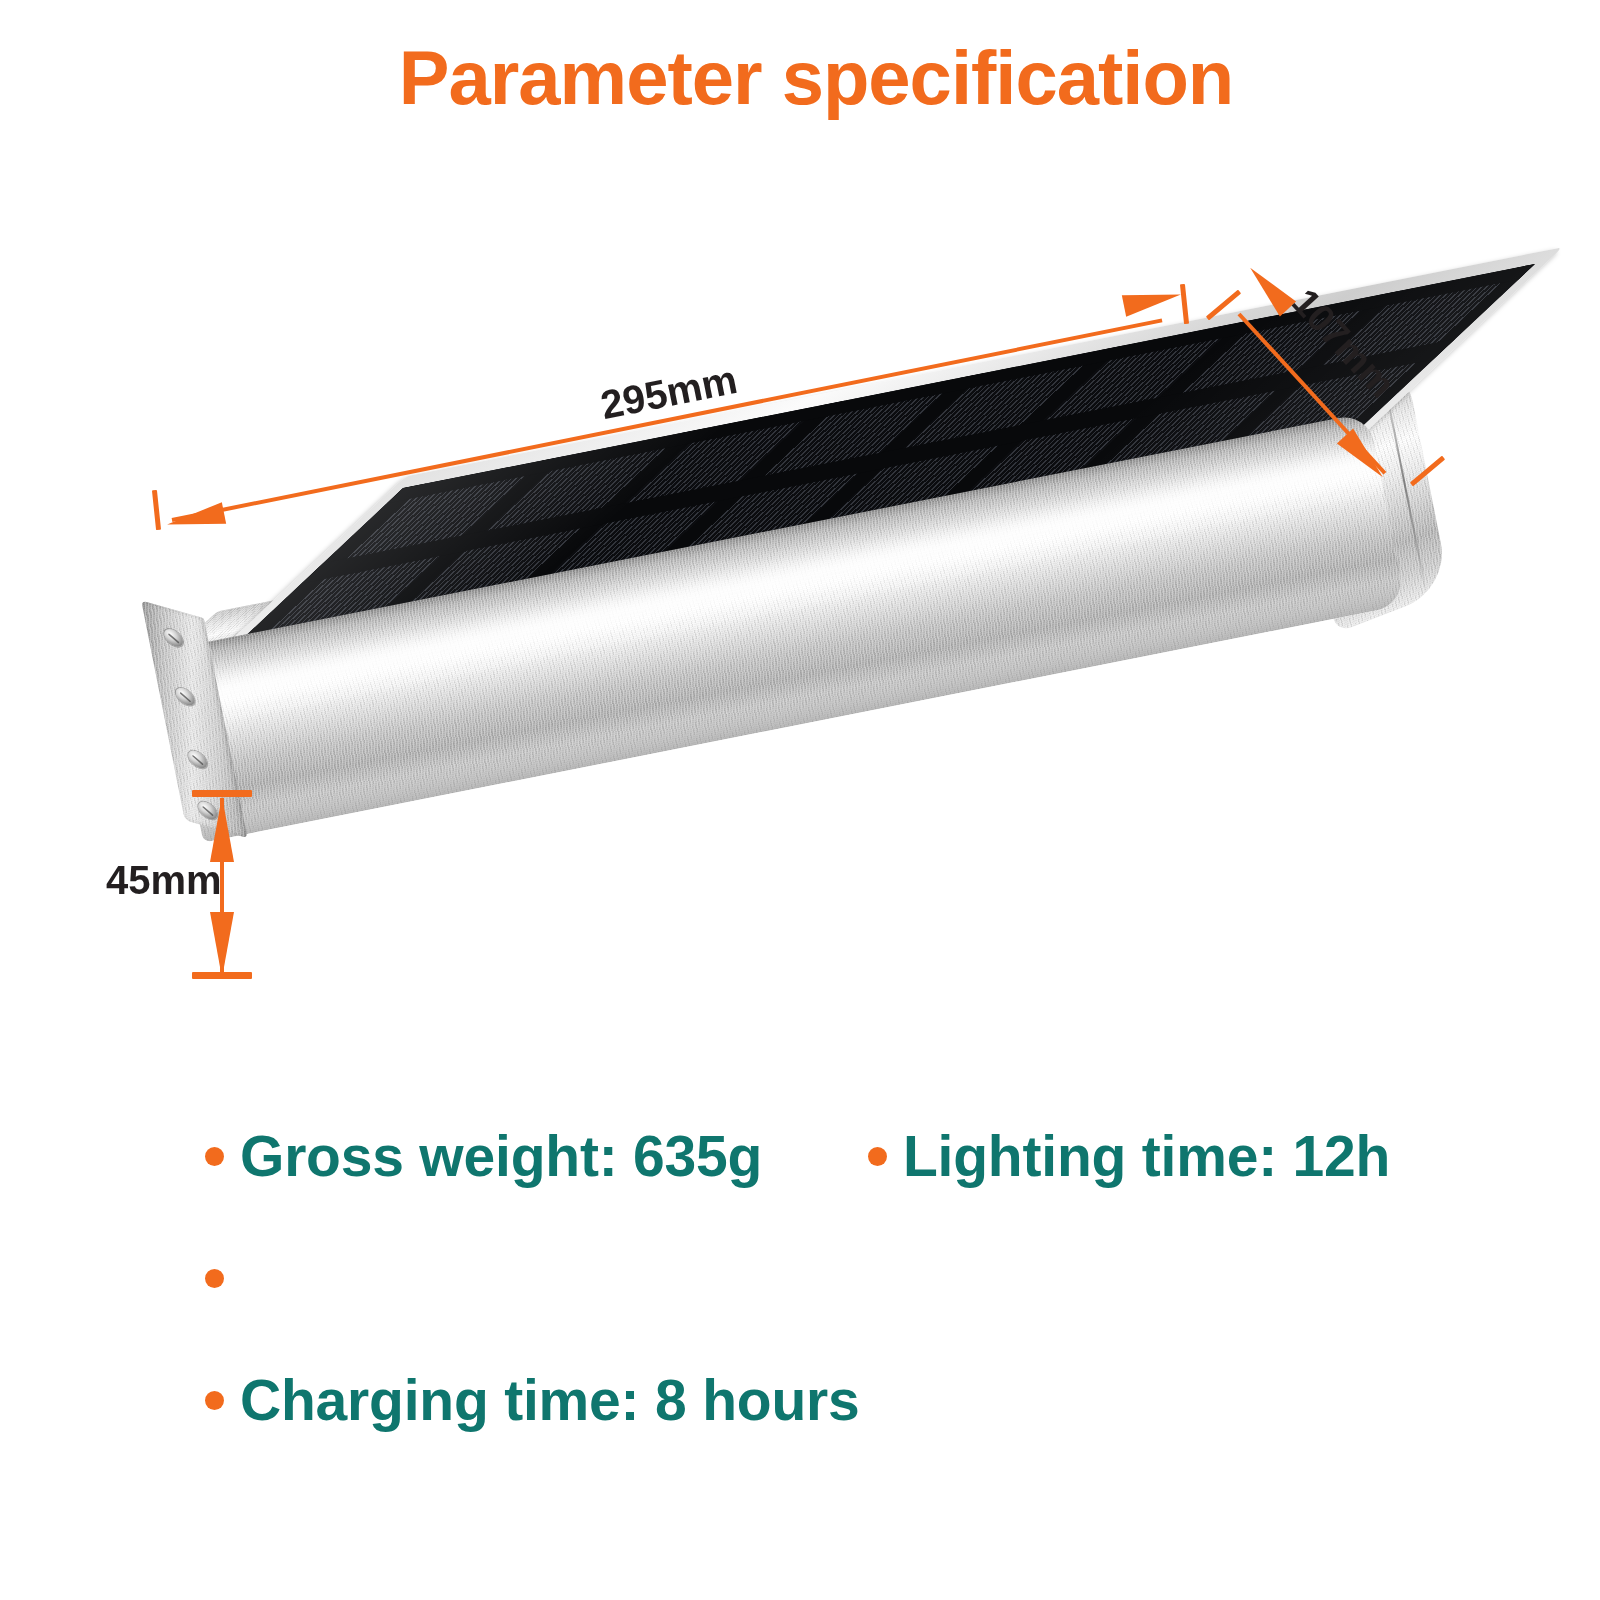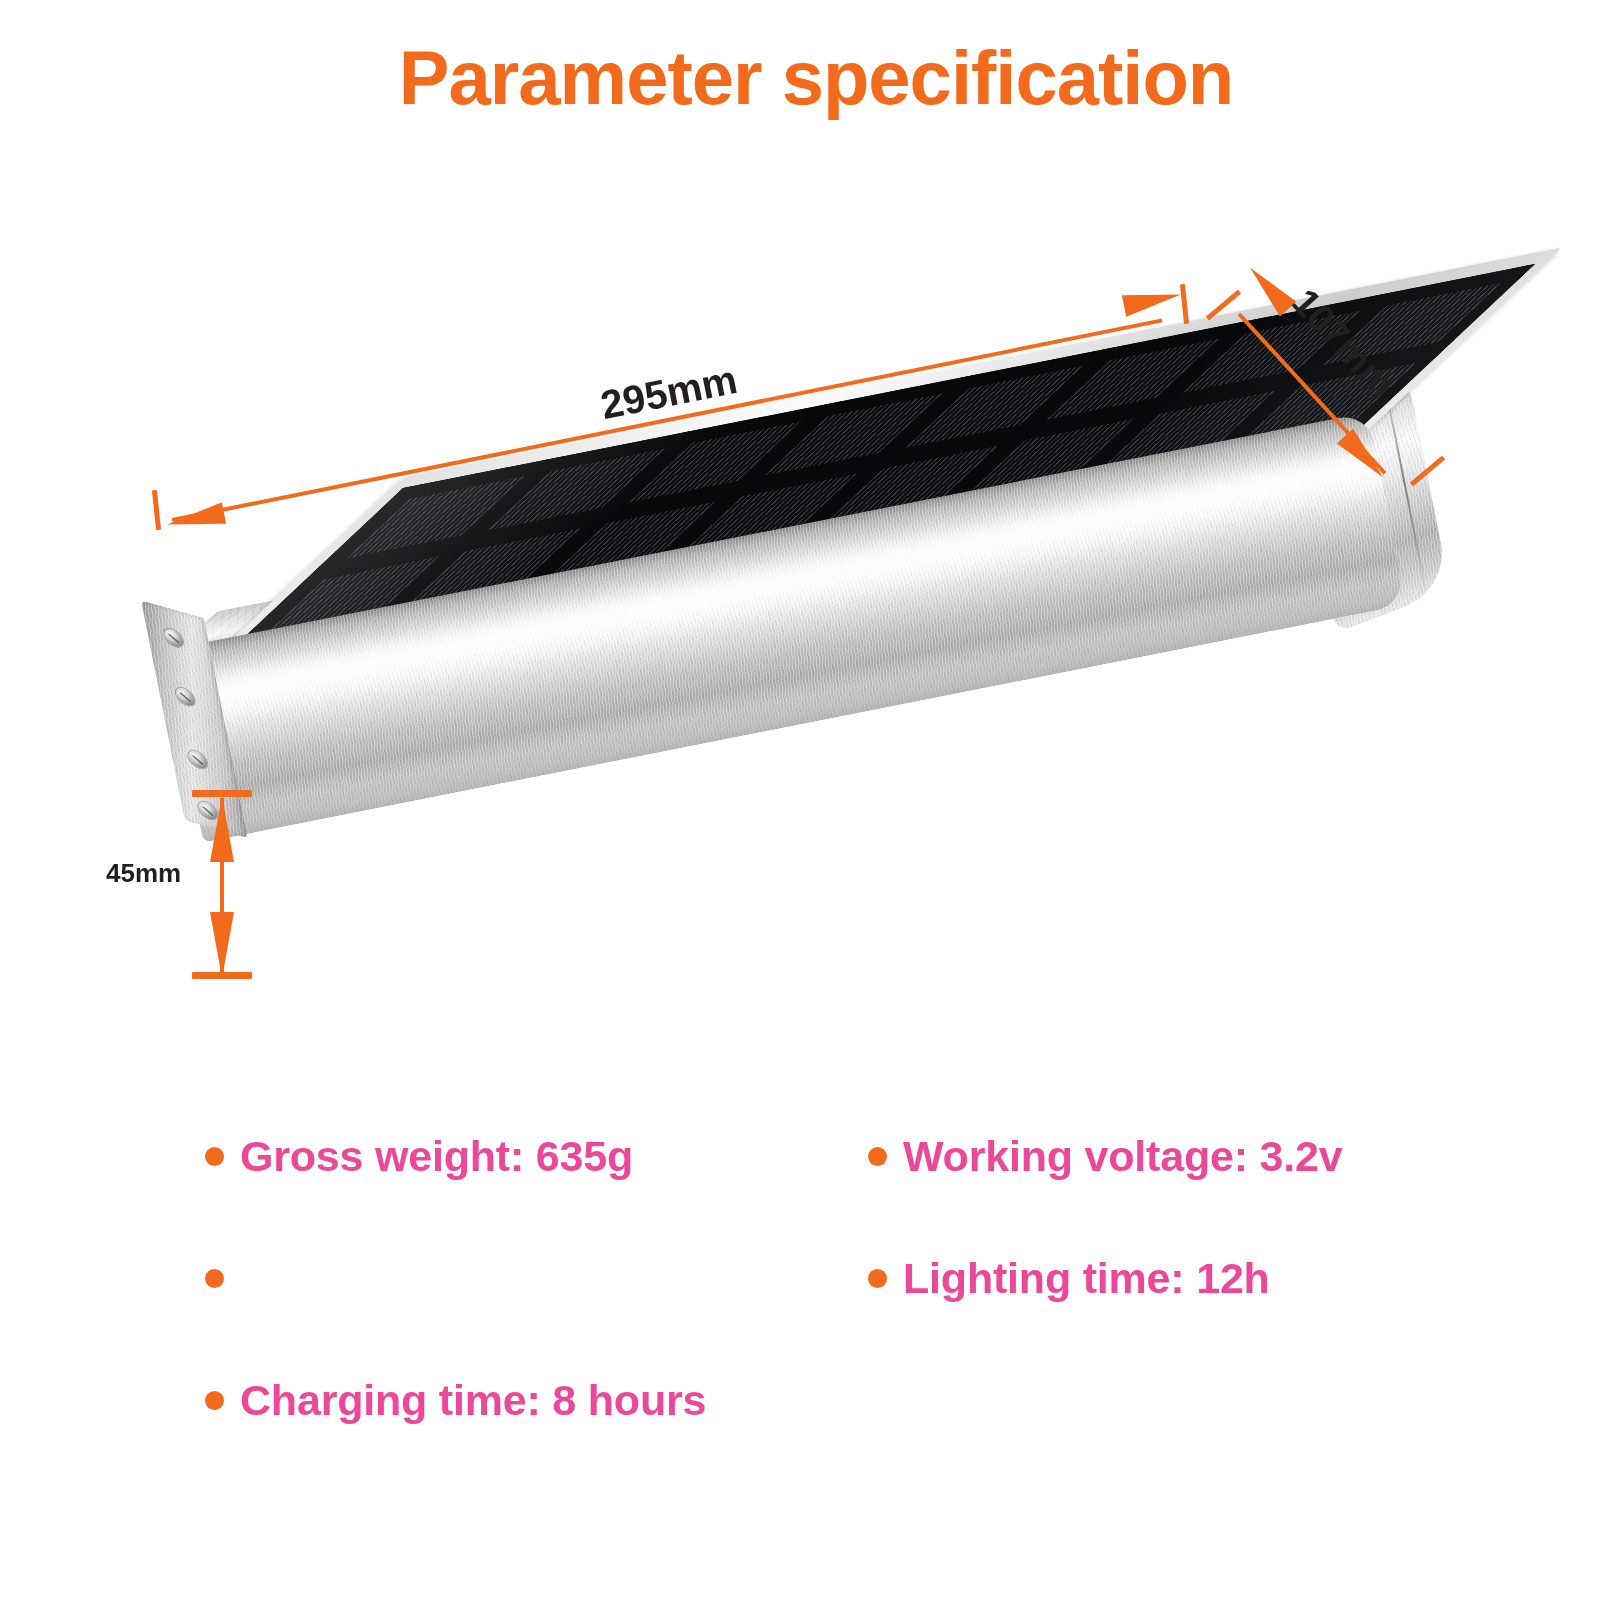--- a/index.html
+++ b/index.html
@@ -307,23 +307,23 @@
   }
   .spec-bullet {
     flex: 0 0 auto;
     width: 19px;
     height: 19px;
     border-radius: 50%;
     background: #F26B1D;
     margin-right: 16px;
   }
   .spec-text {
-    font-size: 43px;
+    font-size: 57px;
     font-weight: bold;
-    color: #ec4899;
+    color: #0f766e;
     letter-spacing: -0.2px;
     white-space: nowrap;
   }
 </style>
 </head>
 <body>
 
 <div class="title">Parameter specification</div>
 
 <div class="product-stage">
@@ -419,21 +419,21 @@
                 border-bottom:66px solid #F26B1D;"></div>
 
     <div class="arrow-head" style="left:210px; top:662px;
                 border-left:12px solid transparent;
                 border-right:12px solid transparent;
                 border-top:66px solid #F26B1D;"></div>
 
     <div class="dim-tick" style="left:192px; top:540px; width:60px; height:7px;"></div>
     <div class="dim-tick" style="left:192px; top:722px; width:60px; height:7px;"></div>
 
-    <div class="dim-label" style="left:106px; top:608px; font-size:26px;">45mm</div>
+    <div class="dim-label" style="left:106px; top:608px; font-size:40px;">45mm</div>
   </div>
 
 </div>
 
 <div class="spec-list">
 
   <div class="spec-col left">
     <div class="spec-item">
       <span class="spec-bullet"></span>
       <span class="spec-text">Gross weight: 635g</span>
@@ -443,21 +443,17 @@
     </div>
     <div class="spec-item">
       <span class="spec-bullet"></span>
       <span class="spec-text">Charging time: 8 hours</span>
     </div>
   </div>
 
   <div class="spec-col right">
     <div class="spec-item">
       <span class="spec-bullet"></span>
-      <span class="spec-text">Working voltage: 3.2v</span>
-    </div>
-    <div class="spec-item">
-      <span class="spec-bullet"></span>
       <span class="spec-text">Lighting time: 12h</span>
     </div>
   </div>
 
 </div>
 
 </body></html>

